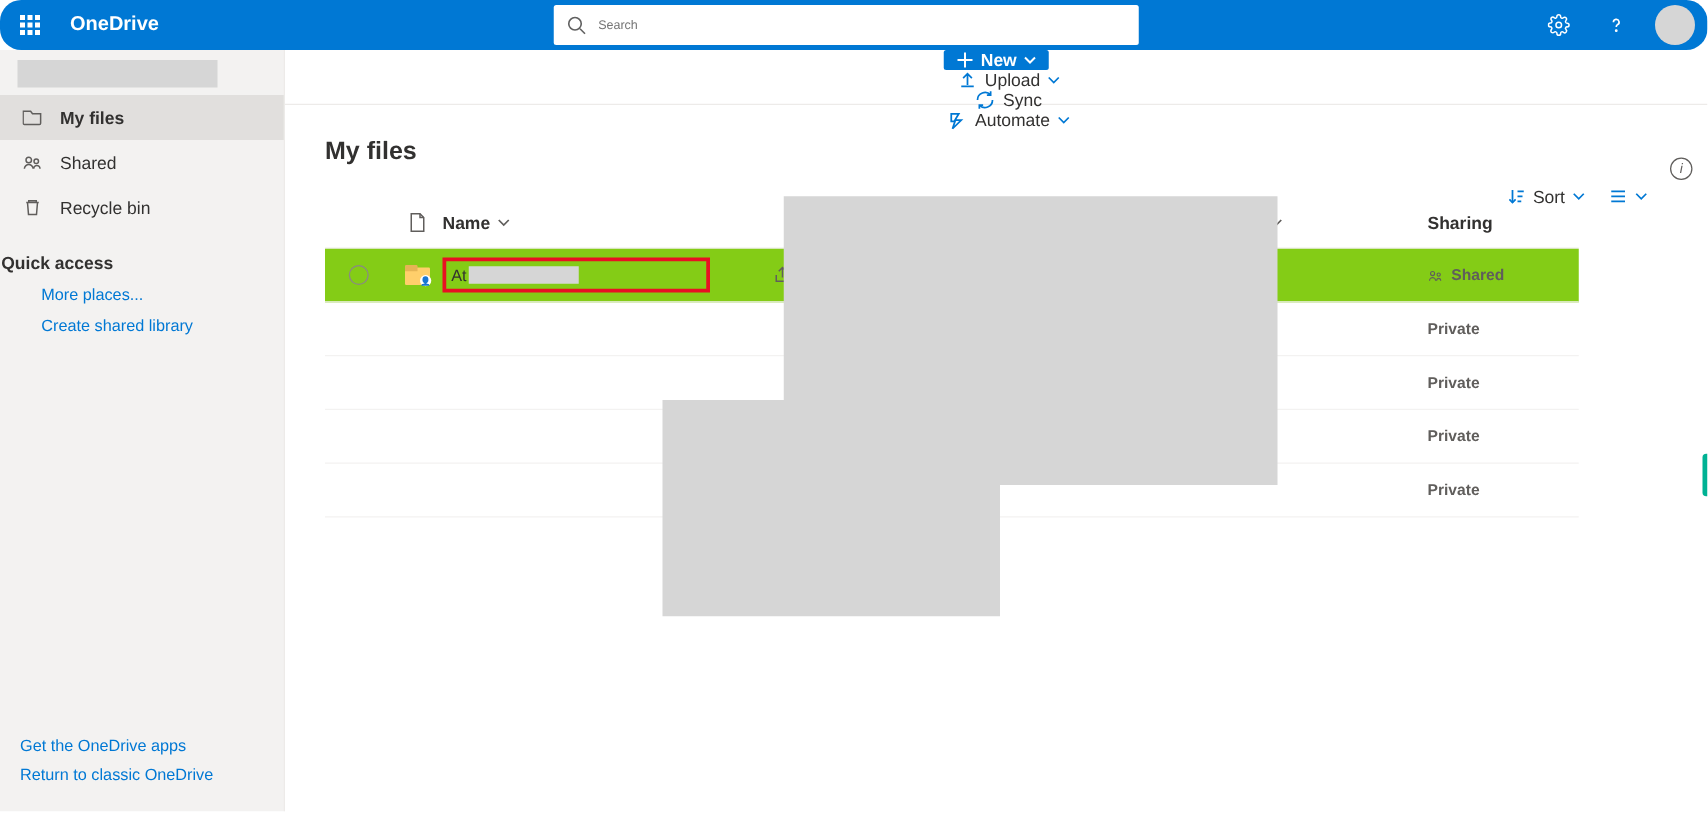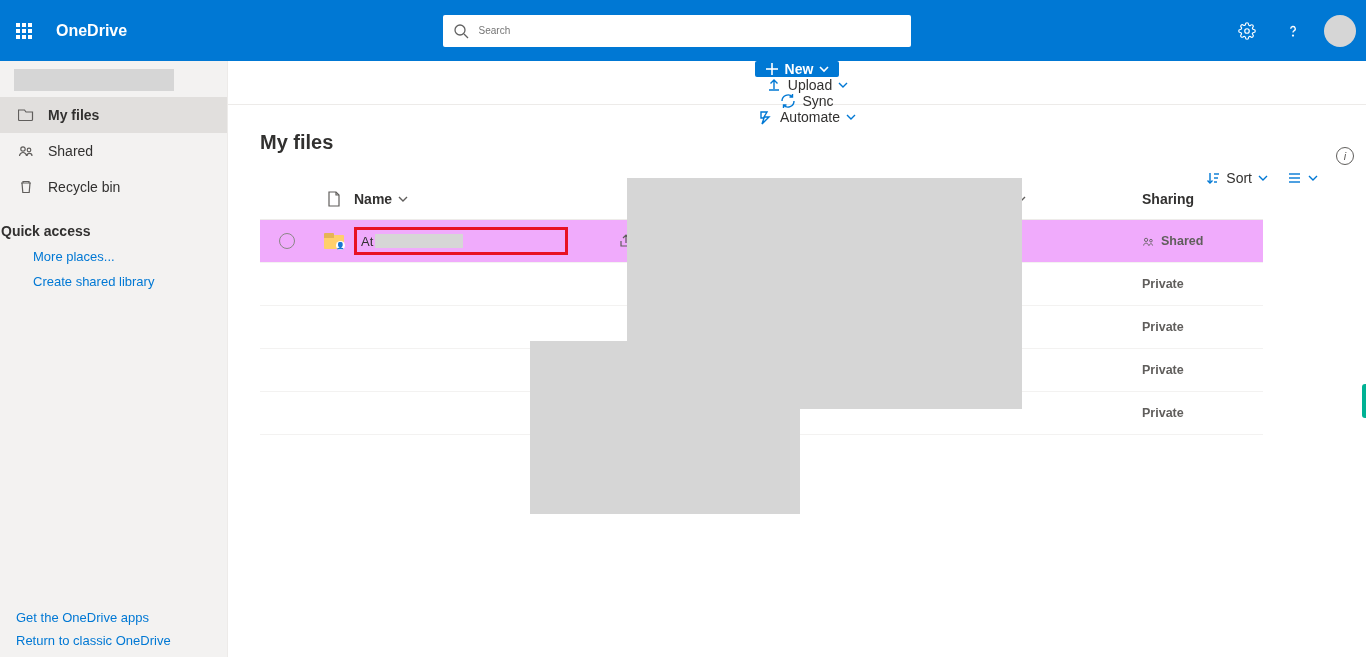--- a/index.html
+++ b/index.html
@@ -1,20 +1,20 @@
 <!DOCTYPE html>
 <html><head>
   <meta charset="utf-8">
   <style>
     * { margin: 0; padding: 0; box-sizing: border-box; font-family: "Segoe UI", -apple-system, sans-serif; }
     html, body { width: 1366px; height: 657px; overflow: hidden; background: #fff; }
 
     
     .header {
-      height: 61px; background: #0078d4; display: flex; align-items: center; color: #fff;
+      height: 40px; background: #0078d4; display: flex; align-items: center; color: #fff; border-radius: 17px;
     }
     .waffle { width: 48px; height: 48px; display:flex; align-items:center; justify-content:center; cursor:pointer; }
     .waffle-grid { display:grid; grid-template-columns:repeat(3,4px); grid-template-rows:repeat(3,4px); gap:2px; }
     .waffle-grid span { background:#fff; width:4px; height:4px; }
     .brand { font-size:16px; font-weight:600; padding-left:8px; }
     .search-wrap { flex:1; display:flex; justify-content:center; }
     .search-box {
       width: 468px; height:32px; background:#fff; border-radius:2px; display:flex; align-items:center;
       padding: 0 10px; gap:10px;
     }
@@ -68,21 +68,21 @@
     .table { width:1003px; }
     .thead { display:flex; align-items:center; height:42px; font-size:14px; color:#323130; border-bottom:1px solid #edebe9; }
     .col-check { width:54px; display:flex; justify-content:center; }
     .col-icon { width:40px; display:flex; justify-content:center; }
     .col-name { width:302px; display:flex; align-items:center; gap:6px; cursor:pointer; font-weight:600;}
     .col-modified { width:150px; display:flex; align-items:center; gap:6px; cursor:pointer; font-weight:600;}
     .col-modby { width:150px; display:flex; align-items:center; gap:6px; cursor:pointer; font-weight:600;}
     .col-size { width:150px; display:flex; align-items:center; gap:6px; cursor:pointer; font-weight:600;}
     .col-sharing { flex:1; display:flex; align-items:center; font-weight:600;margin-left:36px;}
     .trow { display:flex; align-items:center; height:43px; font-size:13px; color:#323130; border-bottom:1px solid #f3f2f1; position:relative; }
-    .trow:hover, .trow.hovered { background:#f0abfc; }
+    .trow:hover, .trow.hovered { background:#84cc16; }
     .row-check { width:16px; height:16px; border:1px solid #8a8886; border-radius:50%; }
     .folder-icon { width:20px; height:16px; position:relative; }
     .folder-icon::before { content:""; position:absolute; left:0; top:0; width:20px; height:14px; background:#ffcf6b; border-radius:1px; top:2px;}
     .folder-icon::after{ content:""; position:absolute; left:0; top:0; width:10px; height:5px; background:#e6b455; border-radius:1px 1px 0 0; }
     .folder-icon .badge{ position:absolute; right:-1px; bottom:-1px; width:9px; height:9px; background:#fff; border-radius:50%; display:flex; align-items:center; justify-content:center; font-size:7px; color:#605e5c;}
     .name-cell-wrap { display:flex; align-items:center; gap:6px; width:302px; }
     .highlight-box { border:3px solid #e81123; width:214px; height:28px; display:flex; align-items:center; padding-left:4px; gap:2px;}
     .redact { background:#d6d6d6; height:14px; }
     .row-actions { display:flex; align-items:center; gap:10px; position:absolute; left:358px; }
     .row-actions svg { stroke:#605e5c; fill:none; stroke-width:1.2; cursor:pointer; }

